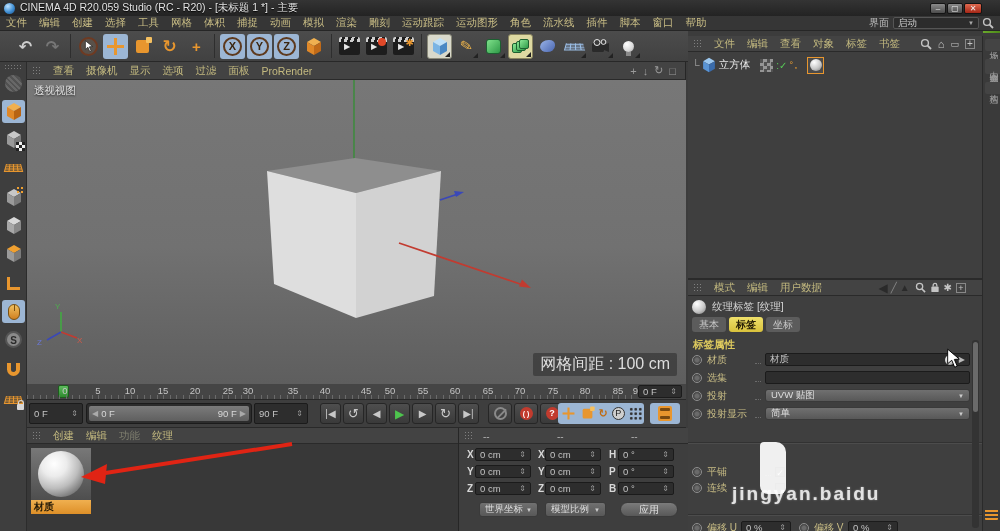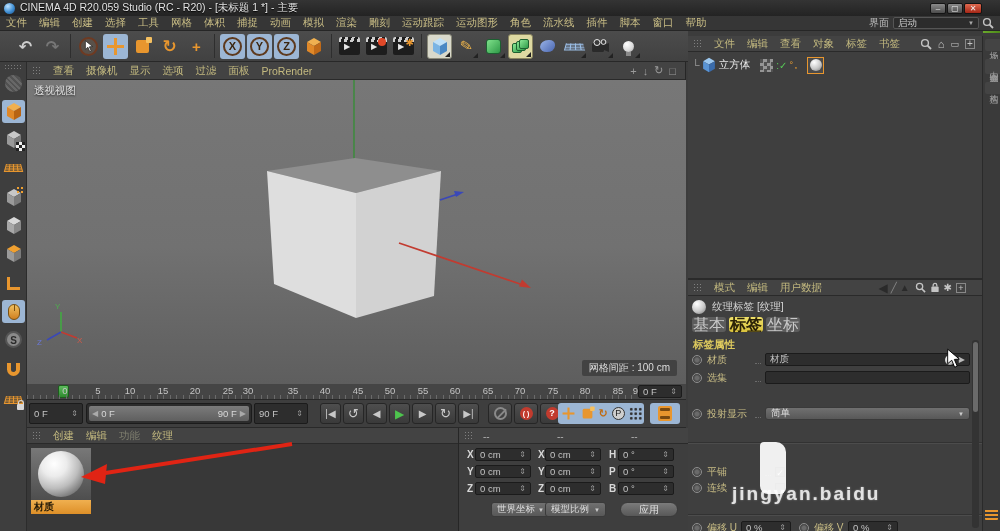--- a/index.html
+++ b/index.html
@@ -68,21 +68,21 @@
   .checker{position:absolute;right:0;bottom:0;width:9px;height:9px;background:repeating-conic-gradient(#f0f0f0 0 25%,#222 0 50%);background-size:6px 6px}
   .dots3{position:absolute;right:0;top:0;width:9px;height:9px;background-image:radial-gradient(#f0a030 1.2px,transparent 1.4px);background-size:4px 4px}
   
   .vp{left:27px;top:62px;width:659px;height:322px;border-right:1px solid #262626;z-index:2}
   .panelbar{background:#434343;border-bottom:1px solid #2a2a2a;display:flex;align-items:center;height:18px}
   .grip{width:10px;height:9px;margin:0 5px;background-image:radial-gradient(#808080 .8px,transparent .9px);background-size:3px 3px;flex:none}
   .pmi{font-size:10.5px;color:#c3b97f;margin:0 6px;white-space:nowrap}
   .pmi.dim{color:#7e7e6e}
   .vpcanvas{position:absolute;left:0;top:18px;width:659px;height:304px;background:linear-gradient(#777 0%,#717171 55%,#5e5e5e 100%);overflow:hidden}
   .vplabel{position:absolute;left:7px;top:4px;color:#e2e2e2;font-size:10.5px;text-shadow:0 1px 2px rgba(0,0,0,.7)}
-  .gridlabel{position:absolute;right:9px;bottom:8px;background:rgba(42,42,42,.55);border-radius:2px;padding:1px 7px;font-size:10px;color:#ddd}
+  .gridlabel{position:absolute;right:9px;bottom:8px;background:rgba(42,42,42,.55);border-radius:2px;padding:1px 7px;font-size:16px;color:#ddd}
   .vpicons{margin-left:auto;display:flex;align-items:center;margin-right:6px}
   .vpic{color:#9a9a9a;font-size:11px;margin:0 3px}
   
   .ruler{left:27px;top:384px;width:659px;height:16px;background:#454545;border-bottom:1px solid #292929;z-index:2}
   .rticks{position:absolute;left:0;bottom:0;width:610px;height:4px;background:repeating-linear-gradient(90deg,#6a6a6a 0 1px,transparent 1px 6.5px)}
   .rtick{position:absolute;top:1px;width:22px;text-align:center;font-size:9.5px;color:#c4c4c4}
   .playhead{position:absolute;left:31px;top:1px;width:11px;height:13px;background:linear-gradient(#5dbb5d,#2e8a2e);border:1px solid #1d5c1d;border-radius:2px}
   .framefield{position:absolute;right:4px;top:1px;width:44px;height:13px}
   .field{background:#2d2d2d;border:1px solid #1b1b1b;border-radius:2px;color:#c4c4c4;font-size:9.5px;display:flex;align-items:center;padding:0 4px}
   .spin{margin-left:auto;color:#9a9a9a;font-size:8px}
@@ -121,21 +121,21 @@
   .treeglyph{color:#9a9a9a;font-size:11px;margin:0 2px}
   .objname{color:#e6e6e6;font-size:10.5px;margin:0 6px 0 3px}
   .tagbox{width:17px;height:17px;border:1px solid #e8962e;background:#4a4a4a;display:flex;align-items:center;justify-content:center;margin-left:3px}
   .minisphere{width:12px;height:12px;border-radius:50%;background:radial-gradient(circle at 35% 28%,#fff,#c8c8c8 55%,#777)}
   .tagchk{width:13px;height:13px;background:repeating-conic-gradient(#aaa 0 25%,#555 0 50%);background-size:7px 7px;margin-left:4px;opacity:.8}
   .dotchk{color:#57c957;font-size:10px;margin-left:3px}
   .odots{color:#f0a030;font-size:9px;letter-spacing:1px;margin-left:2px}
   .am{left:688px;top:280px;width:294px;height:251px;background:#3f3f3f;z-index:2;overflow:hidden}
   .amtitle{position:absolute;left:4px;top:19px;display:flex;align-items:center;height:16px}
   .amtitle .txt{color:#d4d4d4;font-size:10.5px;margin-left:6px}
-  .tab{position:absolute;top:37px;height:15px;border-radius:3px;background:#5c5c5c;color:#c8c8c8;font-size:16px;line-height:15px;text-align:center;width:34px}
+  .tab{position:absolute;top:37px;height:15px;border-radius:3px;background:#5c5c5c;color:#c8c8c8;font-size:10px;line-height:15px;text-align:center;width:34px}
   .tab.active{background:linear-gradient(#efe06a,#d9c23c);color:#2a2208;font-weight:bold}
   .amsection{position:absolute;left:5px;top:58px;font-size:10.5px;font-weight:bold;color:#ddc95e}
   .arow{position:absolute;left:4px;width:278px;display:flex;align-items:center;height:15px;font-size:10px}
   .dotbtn{width:10px;height:10px;border:1px solid #8f8f8f;border-radius:50%;background:radial-gradient(circle,#6a6a6a 30%,#3e3e3e 70%);flex:none}
   .albl{color:#c9bd85;margin-left:5px;white-space:nowrap}
   .lead{flex:1;border-bottom:1px dotted #6b6b6b;height:8px;margin:0 4px;min-width:6px}
   .aval{height:13px;flex:none}
   .cb{width:10px;height:10px;background:#323232;border:1px solid #181818;color:#ececec;font-size:9px;line-height:10px;text-align:center;flex:none}
   .adiv{position:absolute;left:0;width:294px;height:2px;background:#323232;border-bottom:1px solid #4c4c4c}
   .sb{position:absolute;right:3px;top:60px;width:7px;height:188px;background:#333;border-radius:3px}
@@ -407,21 +407,21 @@
   <span class="playhead"></span>
   <span class="rtick" style="left:27px">0</span>
   <span class="rtick" style="left:60px">5</span>
   <span class="rtick" style="left:92px">10</span>
   <span class="rtick" style="left:125px">15</span>
   <span class="rtick" style="left:157px">20</span>
   <span class="rtick" style="left:190px">25</span>
   <span class="rtick" style="left:210px">30</span>
   <span class="rtick" style="left:255px">35</span>
   <span class="rtick" style="left:287px">40</span>
-  <span class="rtick" style="left:320px">45</span>
+  <span class="rtick" style="left:328px">45</span>
   <span class="rtick" style="left:352px">50</span>
   <span class="rtick" style="left:385px">55</span>
   <span class="rtick" style="left:417px">60</span>
   <span class="rtick" style="left:450px">65</span>
   <span class="rtick" style="left:482px">70</span>
   <span class="rtick" style="left:515px">75</span>
   <span class="rtick" style="left:547px">80</span>
   <span class="rtick" style="left:580px">85</span>
   <span class="rtick" style="left:600px">90</span>
   <span class="rticks"></span>
@@ -543,21 +543,21 @@
   <span class="field cfield" style="left:86px;top:54px">
       <span>0 cm</span>
       <span class="spin">⇕</span>
     </span>
   <span class="clab" style="left:150px;top:55px">B</span>
   <span class="field cfield" style="left:159px;top:54px">
       <span>0 °</span>
       <span class="spin">⇕</span>
     </span>
 
-  <span class="dd" style="position:absolute;left:32px;top:74px;width:59px;height:15px">
+  <span class="dd" style="position:absolute;left:20px;top:74px;width:59px;height:15px">
       <span>世界坐标</span>
       <span class="caret">▼</span>
     </span>
   <span class="dd" style="position:absolute;left:86px;top:74px;width:61px;height:15px">
       <span>模型比例</span>
       <span class="caret">▼</span>
     </span>
   <span class="applybtn">应用</span>
 </div>
 
@@ -635,20 +635,29 @@
         <span style="color:#bbb;font-size:8px;margin-left:4px">▶</span>
       </span>
     </span>
   </div>
   <div class="arow" style="top:90px">
     <span class="dotbtn"></span>
     <span class="albl" style="width:58px">选集</span>
     <span class="lead"></span>
     <span class="aval field" style="width:205px"></span>
   </div>
+  <div class="arow" style="top:108px">
+    <span class="dotbtn"></span>
+    <span class="albl" style="width:58px">投射</span>
+    <span class="lead"></span>
+    <span class="aval dd" style="width:205px">
+        <span>UVW 贴图</span>
+        <span class="caret">▼</span>
+      </span>
+  </div>
   <div class="arow" style="top:126px">
     <span class="dotbtn"></span>
     <span class="albl" style="width:58px">投射显示</span>
     <span class="lead"></span>
     <span class="aval dd" style="width:205px">
         <span>简单</span>
         <span class="caret">▼</span>
       </span>
   </div>
   <span class="adiv" style="top:162px"></span>

